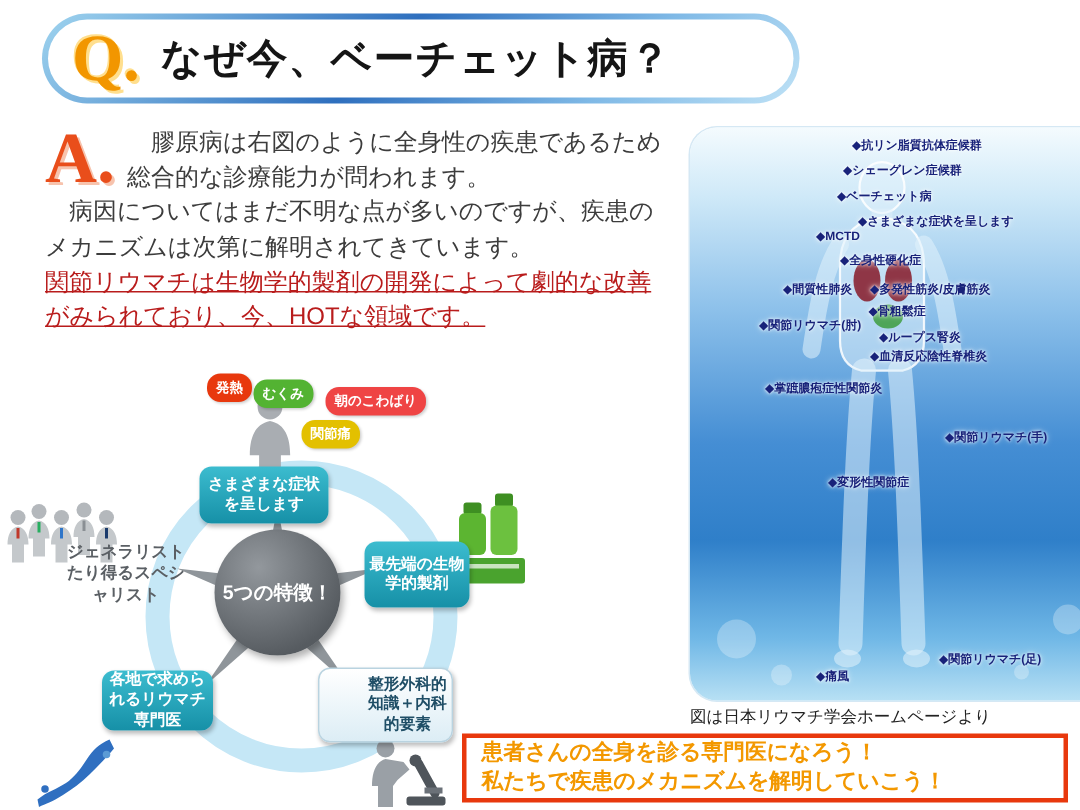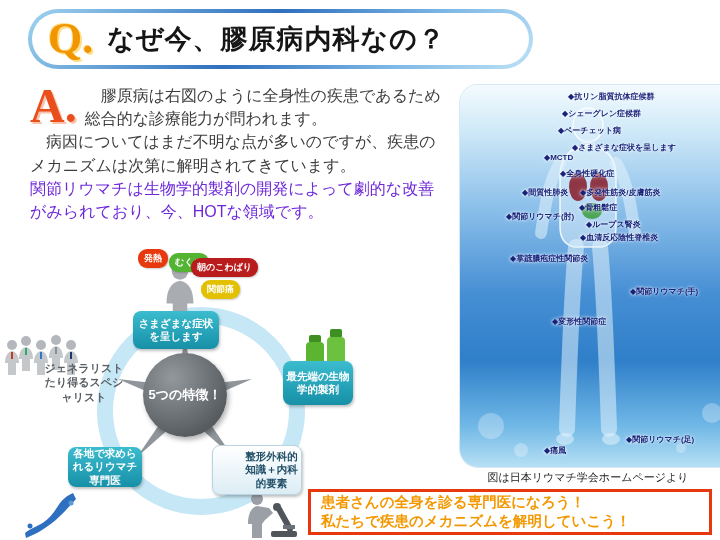--- a/index.html
+++ b/index.html
@@ -25,51 +25,51 @@
   .header-title{font-size:27px;font-weight:bold;color:#151515;letter-spacing:1px;}
 
   
   .answer{position:absolute;left:30px;top:84px;width:418px;}
   .a-label{
     float:left;font-family:"Liberation Serif","DejaVu Serif",serif;
     font-size:48px;font-weight:bold;color:#e94e1b;line-height:.85;margin:2px 8px 2px 0;
     text-shadow:2px 2px 0 #f7c3ad;
   }
   .ans-p{margin:0;font-size:16px;line-height:1.45;color:#3c3c3c;}
-  .ans-p.orange{color:#6d28d9;}
+  .ans-p.orange{color:#b91c1c;text-decoration:underline;}
 
   
   .diagram{position:absolute;left:0;top:245px;width:365px;height:295px;}
   .wheel-ring{position:absolute;left:97px;top:62px;width:176px;height:176px;
     border:16px solid #c5e7f6;border-radius:50%;box-sizing:content-box;}
   .spokes{position:absolute;left:0;top:0;}
   .wheel-center{
     position:absolute;left:143px;top:108px;width:84px;height:84px;border-radius:50%;
     background:radial-gradient(circle at 35% 30%,#93989d,#565b60 75%);
     color:#fff;font-weight:bold;font-size:13px;display:flex;align-items:center;justify-content:center;
     box-shadow:2px 3px 5px rgba(0,0,0,.3);z-index:3;
   }
   .fbox{
     position:absolute;background:linear-gradient(180deg,#3cbccf 0%,#1690a7 100%);
     color:#fff;border-radius:8px;font-size:10.5px;font-weight:bold;line-height:1.25;
     display:flex;align-items:center;justify-content:center;text-align:center;
     padding:3px;box-sizing:border-box;box-shadow:1px 2px 3px rgba(0,0,0,.25);z-index:4;
   }
   .fbox.f1{left:133px;top:66px;width:86px;height:38px;}
-  .fbox.f2{left:243px;top:116px;width:70px;height:44px;margin-left:40px;}
+  .fbox.f2{left:243px;top:116px;width:70px;height:44px;}
   .fbox.f3{left:212px;top:200px;width:90px;height:50px;
     background:linear-gradient(180deg,#ffffff,#dcedf5);color:#1f4e66;border:1px solid #b9d3e0;padding-left:32px;}
   .fbox.f4{left:68px;top:202px;width:74px;height:40px;}
   .ftext{position:absolute;left:44px;top:116px;width:80px;font-size:11px;font-weight:bold;
     color:#5a5f64;text-align:center;line-height:1.3;z-index:4;}
   .bubble{position:absolute;border-radius:9px;color:#fff;font-size:9px;font-weight:bold;
     padding:3px 6px;white-space:nowrap;z-index:5;box-shadow:1px 1px 2px rgba(0,0,0,.2);}
   .bubble.b1{left:138px;top:4px;background:#e8380d;}
   .bubble.b2{left:169px;top:8px;background:#53b332;}
-  .bubble.b3{left:191px;top:13px;background:#b91c1c;font-family:Liberation Mono, monospace;}
+  .bubble.b3{left:217px;top:13px;background:#ef4444;font-family:Liberation Mono, monospace;}
   .bubble.b4{left:201px;top:35px;background:#e3c000;}
   .icon-abs{position:absolute;}
 
   
   .body-panel{
     position:absolute;left:460px;top:85px;width:292px;height:382px;border-radius:18px;
     background:linear-gradient(180deg,#f4fbfe 0%,#cfe9f8 12%,#8cc0ea 32%,#458ed4 55%,#2f7fc9 72%,#6fb7e6 89%,#b7e0f4 100%);
     overflow:hidden;box-shadow:0 0 0 1px #d5e8f4;
   }
   .pdot{position:absolute;border-radius:50%;background:rgba(255,255,255,.28);}
@@ -79,40 +79,40 @@
   .pdot.p4{right:66px;bottom:14px;width:10px;height:10px;}
   .human-svg{position:absolute;left:48px;top:12px;width:160px;height:360px;}
   .bl{position:absolute;font-size:8px;font-weight:bold;color:#18227a;white-space:nowrap;
     text-shadow:0 0 2px rgba(255,255,255,.95),0 0 4px rgba(255,255,255,.7);z-index:6;}
   .bl-1{left:108px;top:6px}   .bl-2{left:102px;top:23px}  .bl-3{left:98px;top:40px}
   .bl-4{left:84px;top:68px}   .bl-5{left:112px;top:57px}  .bl-6{left:100px;top:83px}
   .bl-7{left:62px;top:102px}  .bl-8{left:120px;top:102px} .bl-9{left:119px;top:117px}
   .bl-10{left:46px;top:126px} .bl-11{left:126px;top:134px}.bl-12{left:120px;top:147px}
   .bl-13{left:50px;top:168px} .bl-14{left:170px;top:201px}.bl-15{left:92px;top:231px}
   .bl-16{left:84px;top:360px} .bl-17{left:166px;top:349px}
-  .panel-caption{position:absolute;left:460px;top:470px;width:256px;text-align:center;
+  .panel-caption{position:absolute;left:460px;top:470px;width:256px;text-align:left;
     font-size:11px;color:#222;}
 
   
   .callout{
     position:absolute;left:308px;top:489px;width:404px;height:46px;background:#fff;
     border:3px solid #e8380d;box-sizing:border-box;padding:3px 10px;z-index:8;
     display:flex;flex-direction:column;justify-content:center;
   }
   .callout div{font-size:14.5px;font-weight:bold;color:#f39800;line-height:1.3;white-space:nowrap;}
 </style>
 </head>
 <body>
 
 <div class="slide">
 
   <div class="header-wrap">
     <div class="header-inner">
       <span class="q-label">Q.</span>
-      <span class="header-title">なぜ今、膠原病内科なの？</span>
+      <span class="header-title">なぜ今、ベーチェット病？</span>
     </div>
   </div>
 
   <div class="answer">
     <span class="a-label">A.</span>
     <p class="ans-p">　膠原病は右図のように全身性の疾患であるため総合的な診療能力が問われます。</p>
     <p class="ans-p">　病因についてはまだ不明な点が多いのですが、疾患のメカニズムは次第に解明されてきています。</p>
     <p class="ans-p orange">関節リウマチは生物学的製剤の開発によって劇的な改善がみられており、今、HOTな領域です。</p>
   </div>
 

